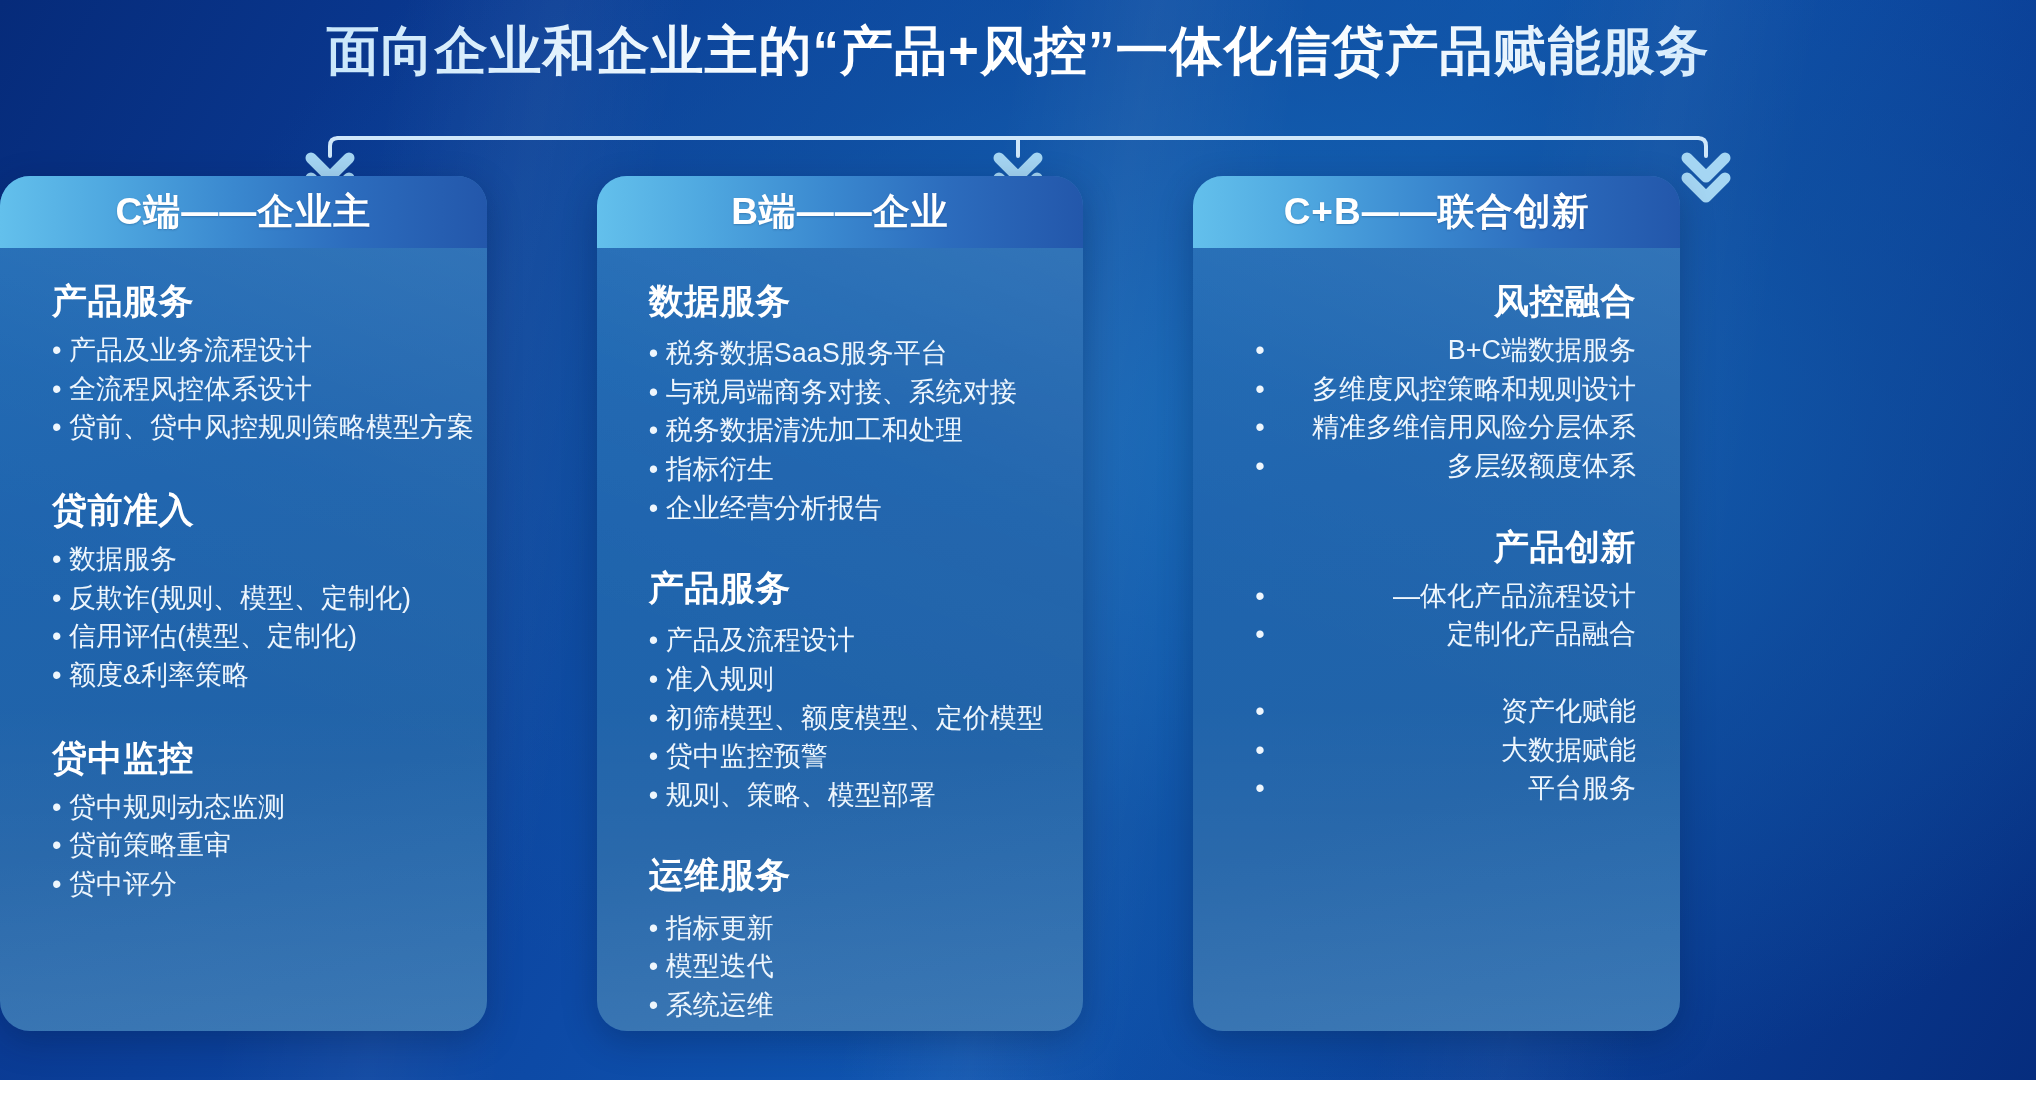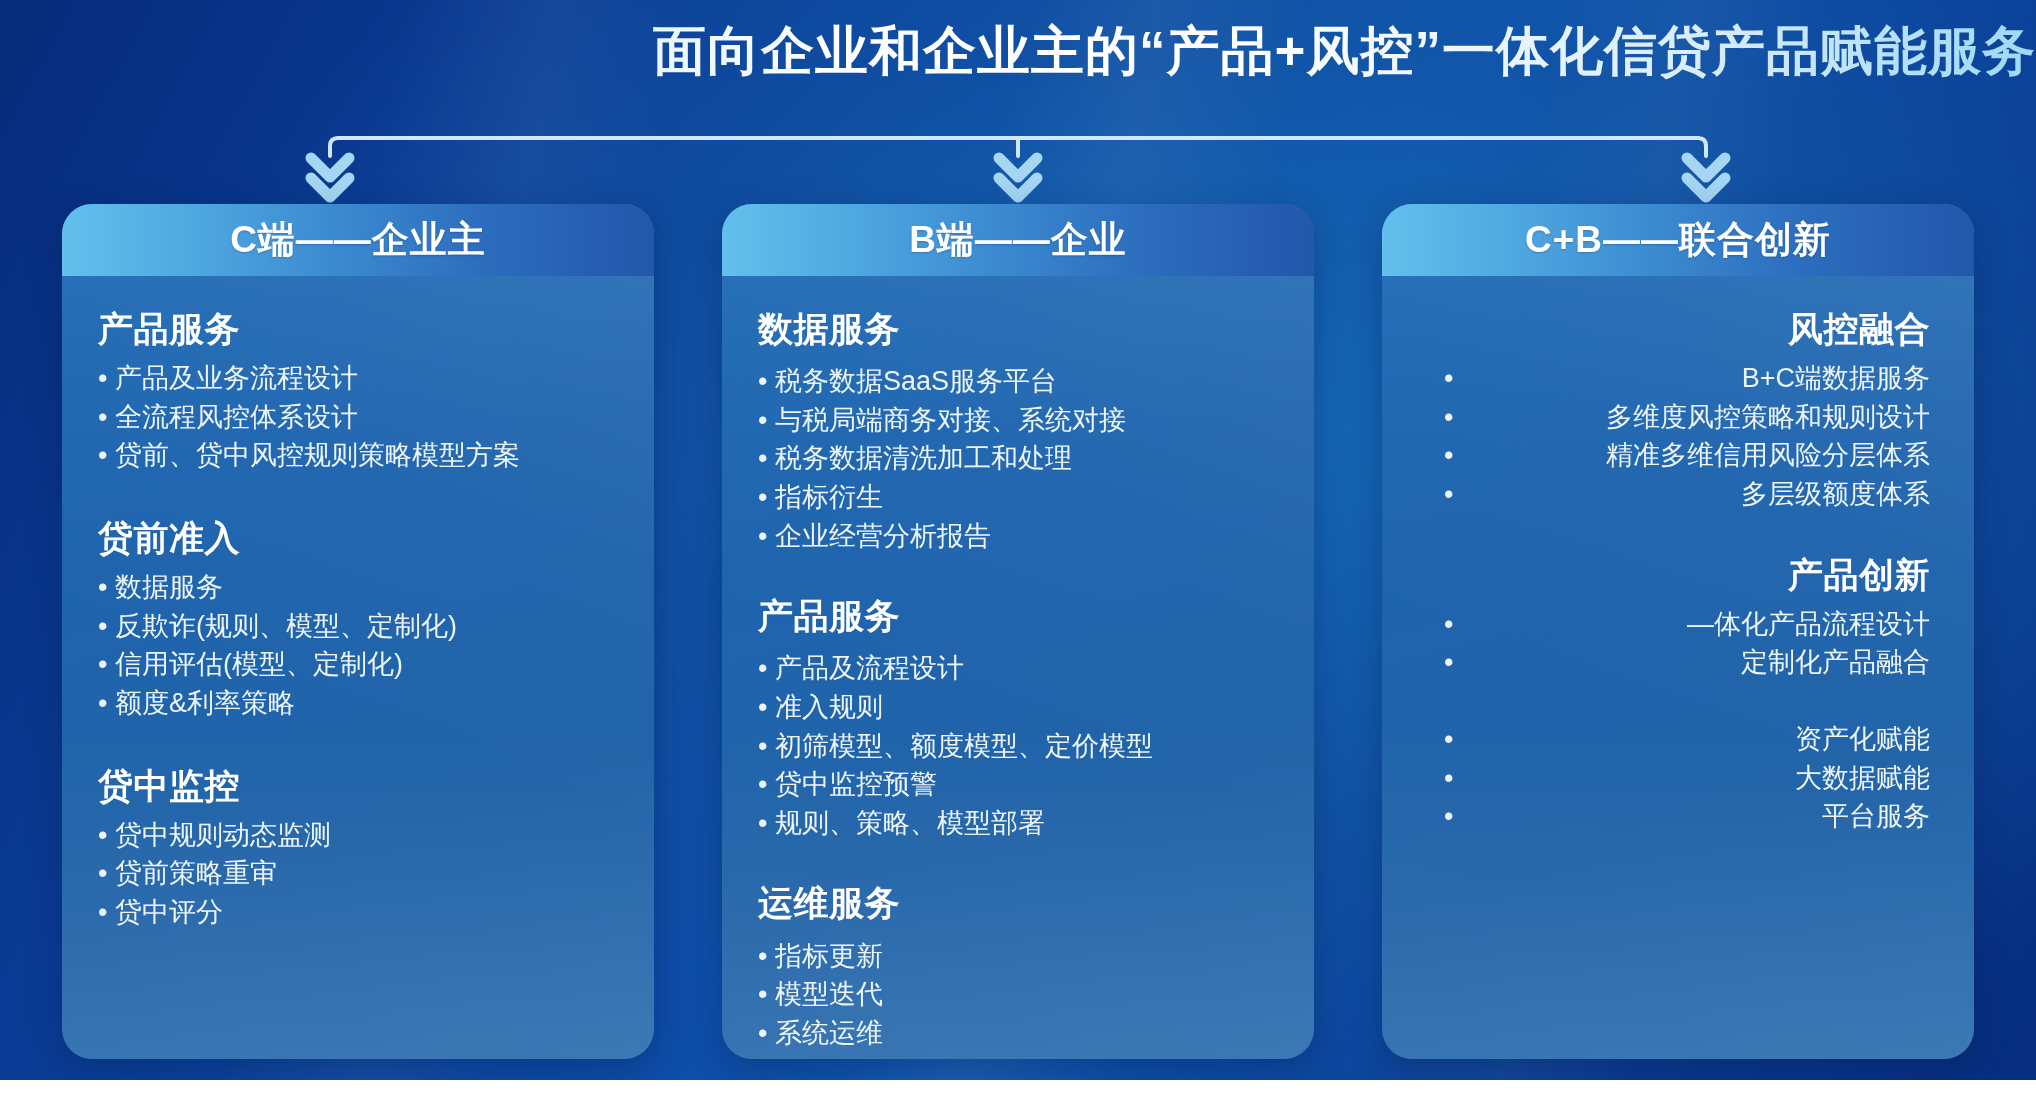--- a/index.html
+++ b/index.html
@@ -35,21 +35,21 @@
       linear-gradient(100deg, rgba(255,255,255,0.00) 70%, rgba(255,255,255,0.035) 76%, rgba(255,255,255,0.00) 82%);
     pointer-events: none;
   }
 
   
   #title {
     position: absolute;
     top: 18px;
     left: 0;
     width: 2036px;
-    text-align: right;
+    text-align: center;
     font-size: 53px;
     font-weight: bold;
     letter-spacing: 1px;
     line-height: 1.25;
     color: #ffffff;
     background: linear-gradient(90deg, #8fd3f4 0%, #cfe9fb 18%, #ffffff 42%, #ffffff 62%, #d7ecfc 84%, #9ed8f6 100%);
     -webkit-background-clip: text;
     background-clip: text;
     -webkit-text-fill-color: transparent;
     white-space: nowrap;
@@ -63,27 +63,27 @@
     left: 0;
     width: 2036px;
     height: 110px;
     z-index: 3;
     pointer-events: none;
   }
 
   
   #cards {
     position: absolute;
-    top: 204px;
+    top: 176px;
     left: 0;
-    width: 2036px;
+    width: 1680px;
     height: 855px;
     display: flex;
     justify-content: center;
-    gap: 68px;
+    gap: 110px;
     z-index: 4;
   }
 
   .card {
     width: 592px;
     height: 855px;
     border-radius: 30px;
     overflow: hidden;
     position: relative;
     background:
@@ -116,21 +116,21 @@
     color: #ffffff;
     font-size: 37px;
     font-weight: bold;
     letter-spacing: 1px;
     white-space: nowrap;
     text-shadow: 0 1px 2px rgba(0,30,80,0.25);
   }
 
   .card-body {
     flex: 1 1 auto;
-    padding: 32px 44px 0 36px;
+    padding: 32px 44px 0 52px;
     position: relative;
     z-index: 2;
   }
 
   .section { margin-bottom: 26px; }
   .section:last-child { margin-bottom: 0; }
 
   .section-title {
     color: #ffffff;
     font-size: 35px;

